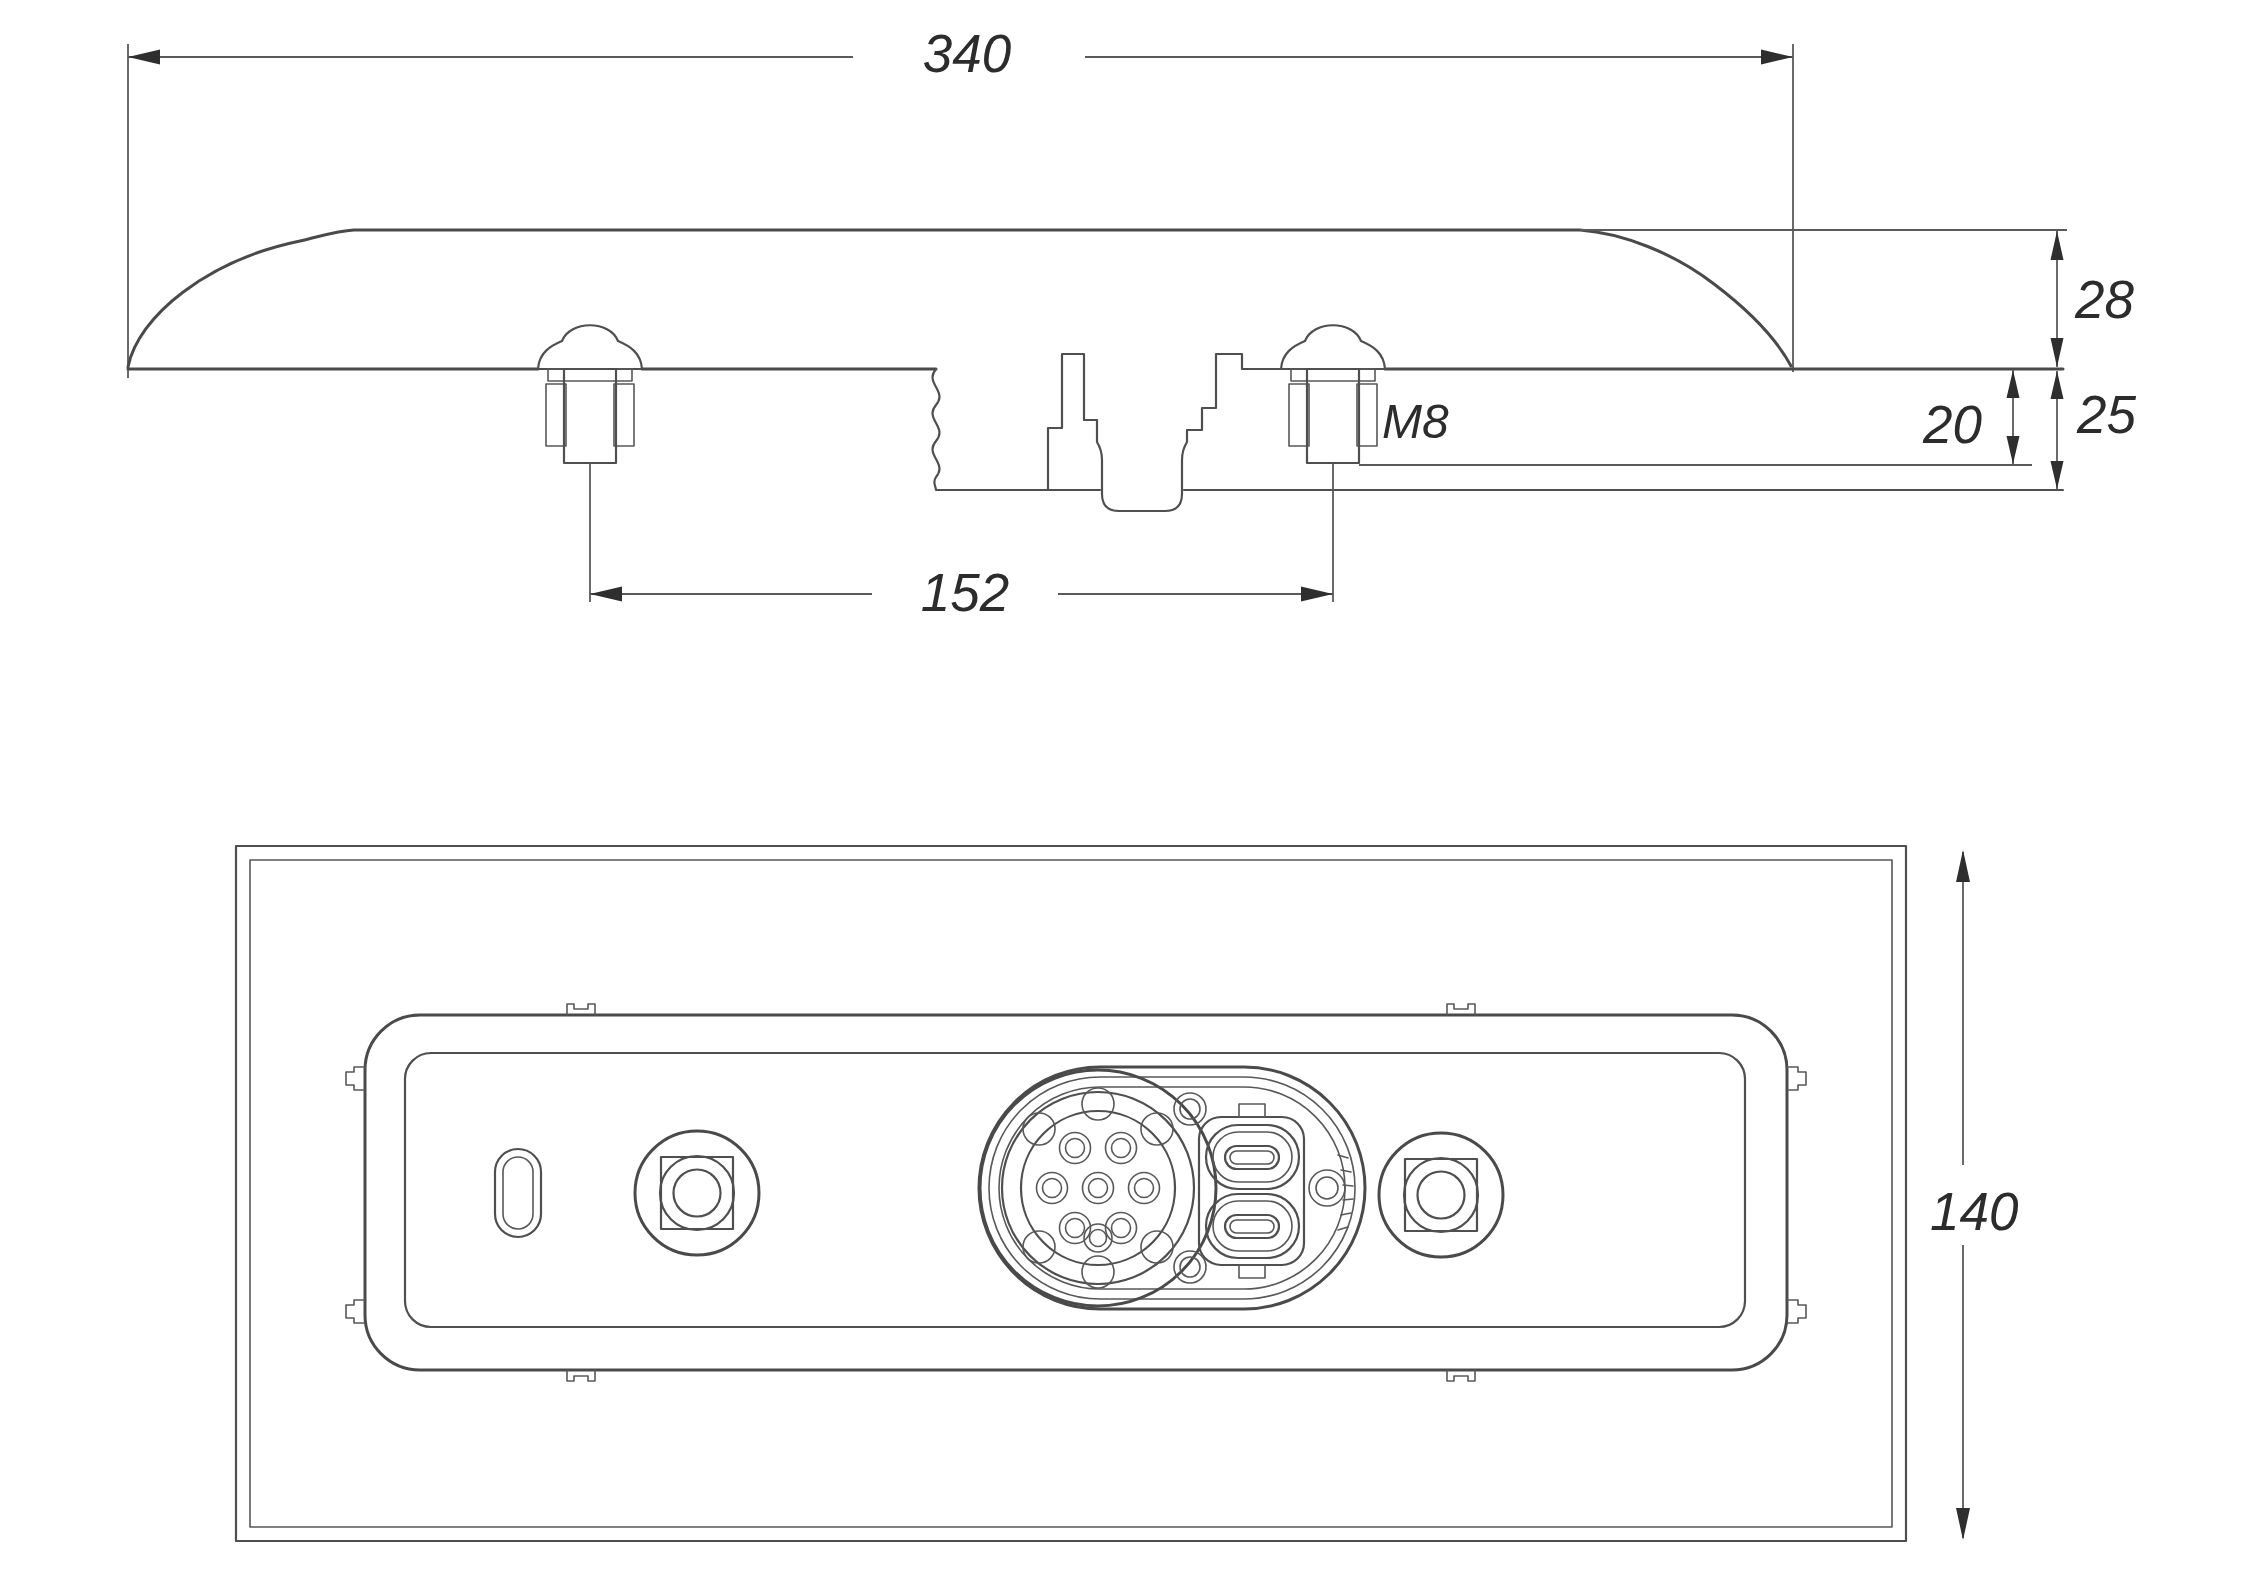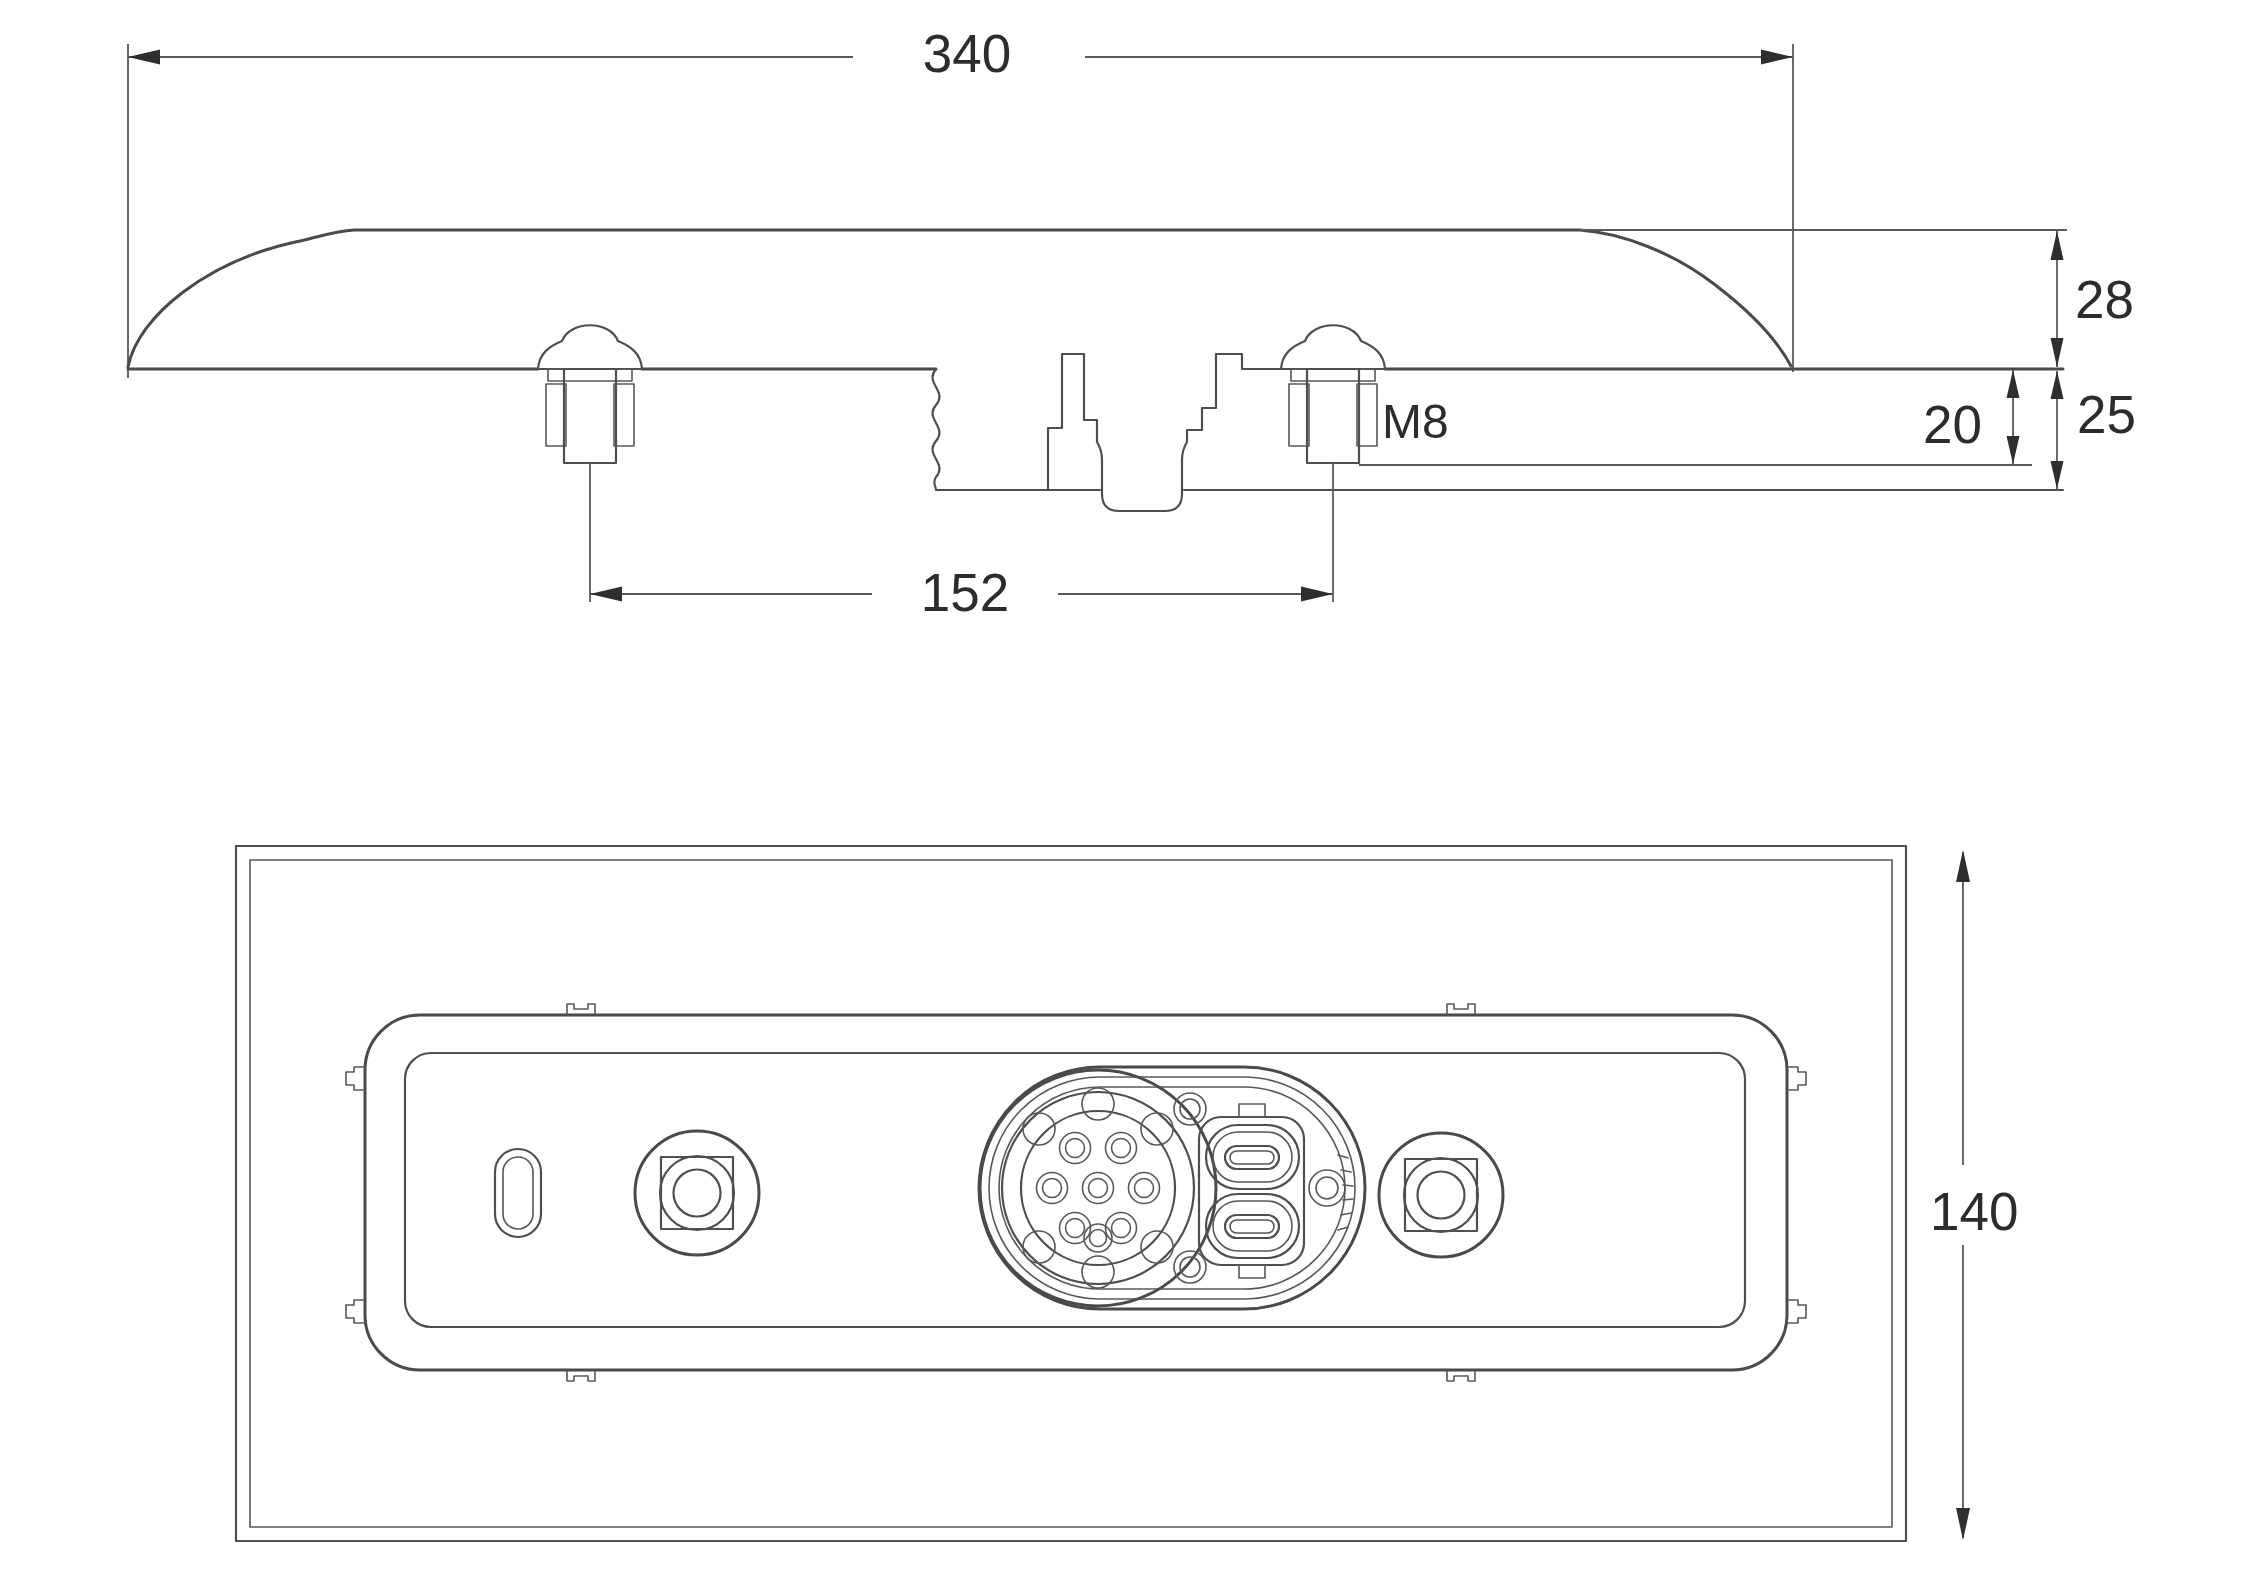--- a/index.html
+++ b/index.html
@@ -1,16 +1,16 @@
 <!DOCTYPE html>
 <html><head>
 <meta charset="utf-8">
 <style>
   html,body{margin:0;padding:0;background:#ffffff;}
-  .sheet{position:relative;width:2265px;height:1569px;background:#ffffff;overflow:hidden;}
+  .sheet{position:relative;width:2265px;height:1569px;background:#ffffff;overflow:hidden;font-style:italic;}
   svg{position:absolute;left:0;top:0;}
   .prof{fill:none;stroke:#4a4a4a;stroke-width:3;stroke-linecap:round;stroke-linejoin:round;}
   .med{fill:none;stroke:#4f4f4f;stroke-width:2.2;stroke-linecap:round;stroke-linejoin:round;}
   .fine{fill:none;stroke:#585858;stroke-width:1.6;stroke-linecap:round;stroke-linejoin:round;}
   .dim{fill:none;stroke:#5a5a5a;stroke-width:1.8;stroke-linecap:butt;}
   .arr{fill:#2e2e2e;stroke:none;}
   .txt{font-family:"Liberation Sans","DejaVu Sans",sans-serif;font-size:53px;fill:#2c2c2c;}
   .txtm{font-family:"Liberation Sans","DejaVu Sans",sans-serif;font-size:48px;fill:#2c2c2c;}
 </style>
 </head>

